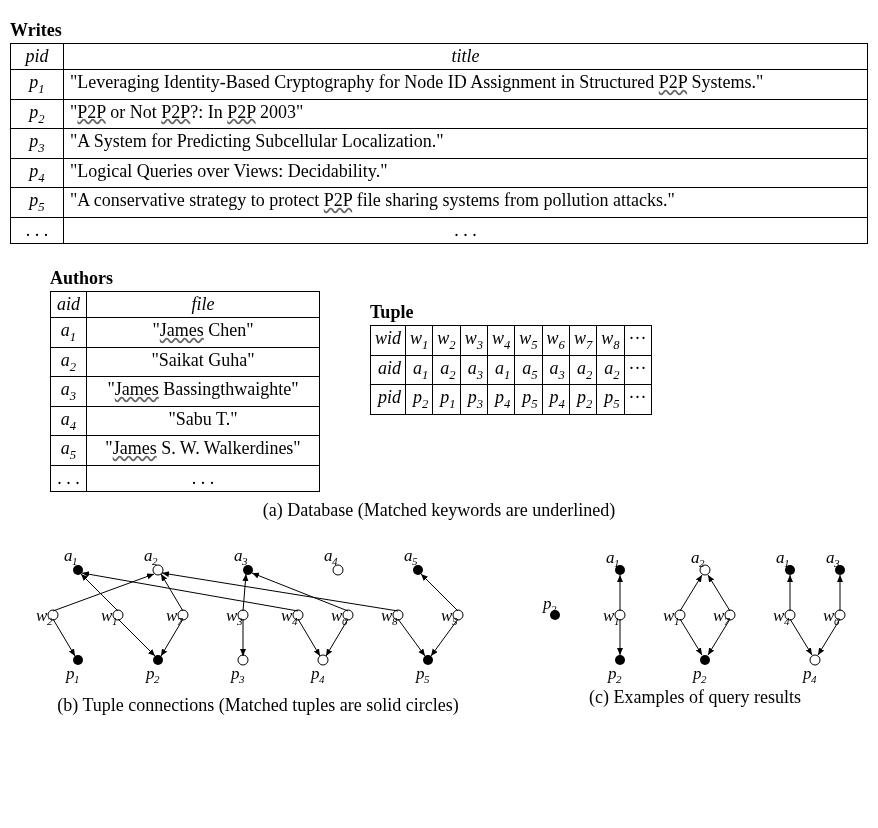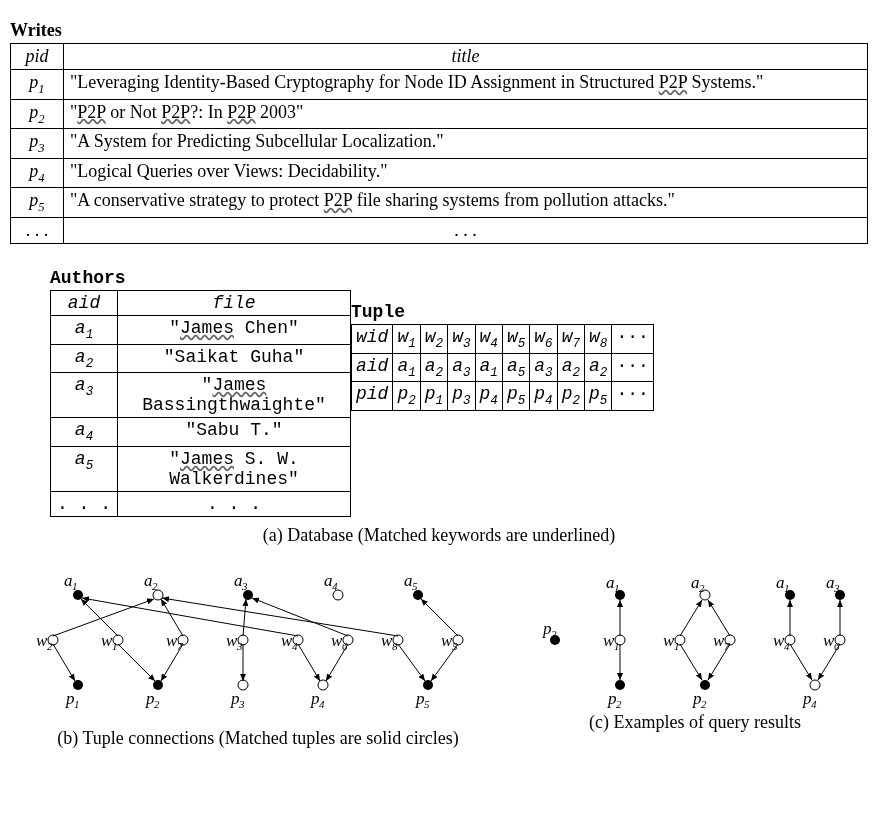--- a/index.html
+++ b/index.html
@@ -31,40 +31,40 @@
     text-decoration-style: wavy;
     text-decoration-color: #666;
   }
   .section-label {
     font-weight: bold;
     margin: 10px 0 2px 0;
   }
   .lower-row {
     display: flex;
     align-items: flex-start;
+    gap: 50px;
     margin-top: 14px;
     margin-left: 40px;
-    font-family: Liberation Mono, monospace;
   }
   .caption {
     text-align: center;
     margin-top: 8px;
   }
   .graphs-row {
     display: flex;
     justify-content: space-between;
     margin-top: 24px;
     padding: 0 8px;
   }
   .graph-box {
     text-align: center;
   }
   svg { display: block; }
   
-  .writes td { padding: 2px 4px; text-align: left; }
+  .writes td { padding: 2px 4px; text-align: right; }
   .dots { text-align: center; }
 </style>
 </head>
 <body>
 
 <div class="section-label">Writes</div>
 <table class="tbl" style="width:858px">
   <tbody>
       <tr>
     <td class="pid-cell" style="width:40px">pid</td>
@@ -262,21 +262,21 @@
         <line x1="280" y1="66" x2="64" y2="28"></line>
         <line x1="280" y1="74" x2="302" y2="111"></line>
         <line x1="330" y1="66" x2="234" y2="28"></line>
         <line x1="330" y1="74" x2="308" y2="111"></line>
         <line x1="380" y1="66" x2="144" y2="28"></line>
         <line x1="380" y1="74" x2="407" y2="111"></line>
         <line x1="440" y1="66" x2="403" y2="29"></line>
         <line x1="440" y1="74" x2="413" y2="111"></line>
       </g>
     </svg>
-    <div class="caption" style="margin-top:18px">(b) Tuple connections (Matched tuples are solid circles)</div>
+    <div class="caption" style="margin-top:10px">(b) Tuple connections (Matched tuples are solid circles)</div>
   </div>
 
   <div class="graph-box" style="width:330px">
     <svg width="330" height="140" viewBox="0 0 330 140">
       <defs>
         <marker id="arr2" markerWidth="8" markerHeight="8" refX="7" refY="3" orient="auto">
           <path d="M0,0 L7,3 L0,6 Z" fill="#000"></path>
         </marker>
       </defs>
       <g font-family="Times New Roman" font-style="italic" font-size="17">

